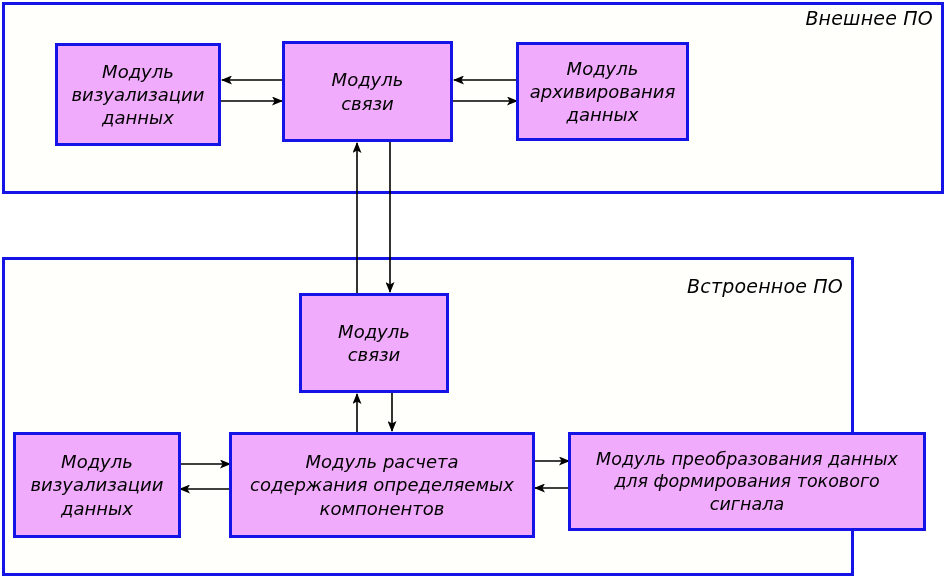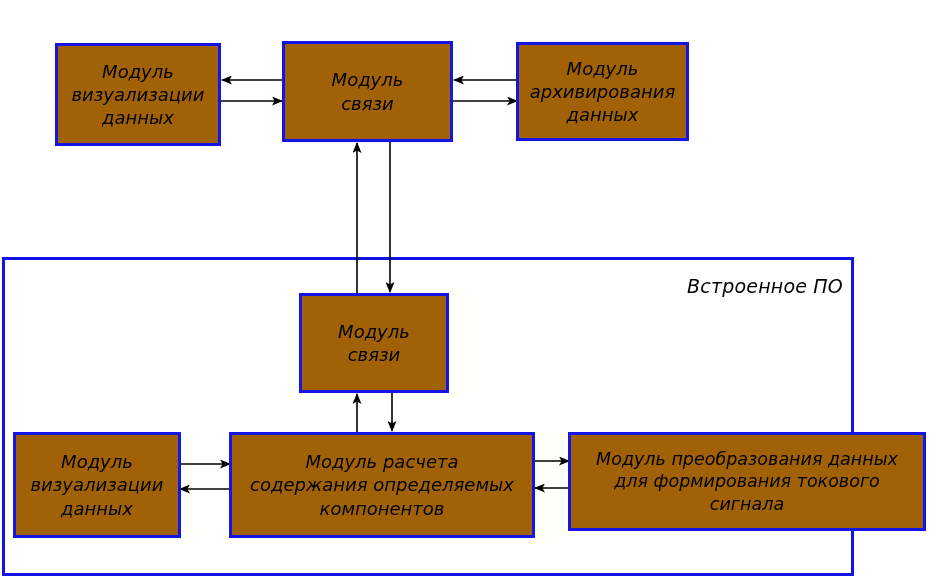--- a/index.html
+++ b/index.html
@@ -49,21 +49,21 @@
   }
   #label-embedded {
     right: 8px;
     top: 15px;
   }
   
   .box {
     position: absolute;
     box-sizing: border-box;
     border: 3px solid #1414e6;
-    background: #a16207;
+    background: #f0abfc;
     display: flex;
     align-items: center;
     justify-content: center;
     text-align: center;
   }
   .box-text {
     font-style: italic;
     font-weight: 500;
     font-size: 18px;
     line-height: 1.28;
@@ -86,20 +86,23 @@
     width: 950px;
     height: 580px;
     pointer-events: none;
   }
 </style>
 </head>
 <body>
 
 <div id="stage">
 
+  <div class="container" id="container-external">
+    <div class="container-label" id="label-external">Внешнее ПО</div>
+  </div>
 
   <div class="container" id="container-embedded">
     <div class="container-label" id="label-embedded">Встроенное ПО</div>
   </div>
 
   <svg id="connectors" viewBox="0 0 950 580">
     <defs>
       <marker id="ah" markerWidth="11" markerHeight="9" refX="10" refY="4.5" orient="auto" markerUnits="userSpaceOnUse">
         <path d="M0,0 L11,4.5 L0,9 L2.6,4.5 Z" fill="#000000"></path>
       </marker>

